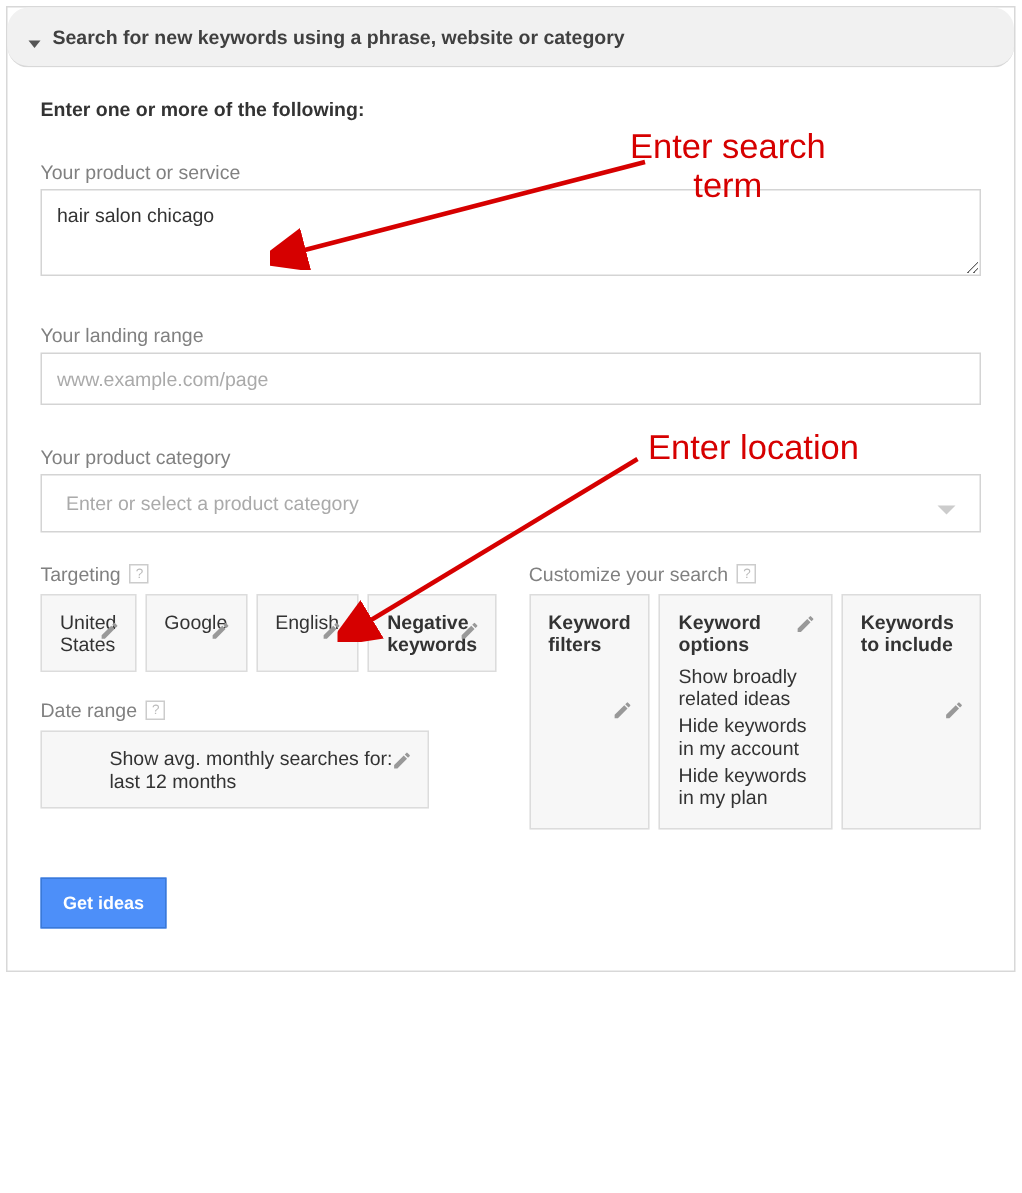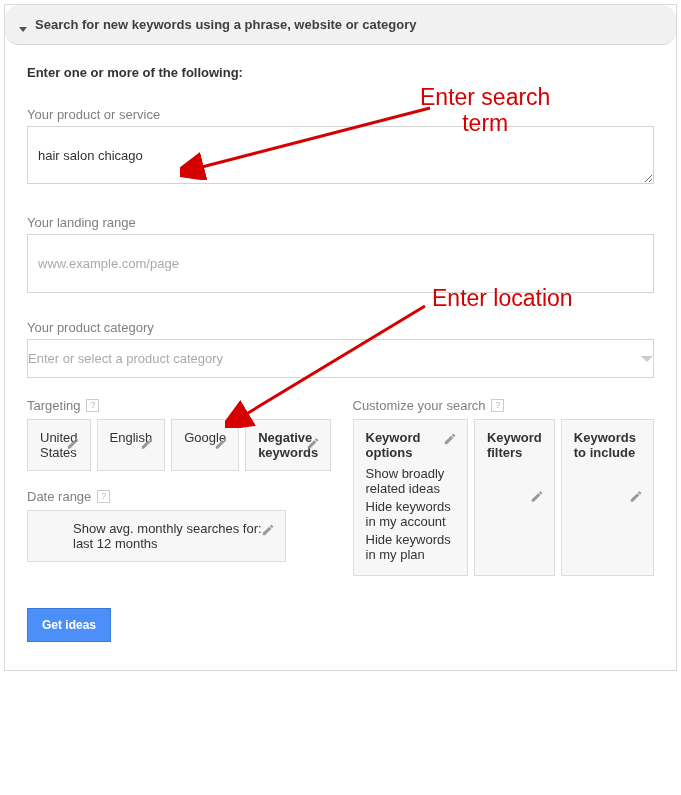--- a/index.html
+++ b/index.html
@@ -43,36 +43,36 @@
   }
   .field-label {
     font-size: 13px;
     color: #808080;
     margin-top: 27px;
     margin-bottom: 4px;
   }
   .text-input {
     width: 100%;
     border: 1px solid #d4d4d4;
-    padding: 21px 10px;
+    padding: 9px 10px;
     font-size: 13px;
     color: #333;
     font-family: Arial, sans-serif;
   }
   .text-input.tall { height: 58px; }
   .text-input::placeholder { color: #aaa; }
   .select-box {
     width: 100%;
     border: 1px solid #d4d4d4;
-    padding: 11px 0;
+    padding: 11px 16px;
     font-size: 13px;
     color: #aaa;
     display: flex;
     justify-content: space-between;
-    align-items: center;
+    align-items: flex-end;
     cursor: pointer;
   }
   .select-caret {
     width: 0; height: 0;
     border-left: 6px solid transparent;
     border-right: 6px solid transparent;
     border-top: 6px solid #ccc;
   }
   .two-col {
     display: flex;
@@ -167,27 +167,27 @@
           <span class="help">?</span>
         </div>
         <div class="box-list">
           <div class="box-item">
             <span>United States</span>
             <span class="pencil"><svg viewBox="0 0 24 24">
                   <path d="M3 17.25V21h3.75l11-11-3.75-3.75-11 11zM20.7 7.05a1 1 0 0 0 0-1.41l-2.34-2.34a1 1 0 0 0-1.41 0l-1.83 1.83 3.75 3.75 1.83-1.83z"></path>
                 </svg></span>
           </div>
           <div class="box-item">
+            <span>Google</span>
+            <span class="pencil"><svg viewBox="0 0 24 24">
+                  <path d="M3 17.25V21h3.75l11-11-3.75-3.75-11 11zM20.7 7.05a1 1 0 0 0 0-1.41l-2.34-2.34a1 1 0 0 0-1.41 0l-1.83 1.83 3.75 3.75 1.83-1.83z"></path>
+                </svg></span>
+          </div>
+          <div class="box-item">
             <span>English</span>
-            <span class="pencil"><svg viewBox="0 0 24 24">
-                  <path d="M3 17.25V21h3.75l11-11-3.75-3.75-11 11zM20.7 7.05a1 1 0 0 0 0-1.41l-2.34-2.34a1 1 0 0 0-1.41 0l-1.83 1.83 3.75 3.75 1.83-1.83z"></path>
-                </svg></span>
-          </div>
-          <div class="box-item">
-            <span>Google</span>
             <span class="pencil"><svg viewBox="0 0 24 24">
                   <path d="M3 17.25V21h3.75l11-11-3.75-3.75-11 11zM20.7 7.05a1 1 0 0 0 0-1.41l-2.34-2.34a1 1 0 0 0-1.41 0l-1.83 1.83 3.75 3.75 1.83-1.83z"></path>
                 </svg></span>
           </div>
           <div class="box-item bold">
             <span>Negative keywords</span>
             <span class="pencil"><svg viewBox="0 0 24 24">
                   <path d="M3 17.25V21h3.75l11-11-3.75-3.75-11 11zM20.7 7.05a1 1 0 0 0 0-1.41l-2.34-2.34a1 1 0 0 0-1.41 0l-1.83 1.83 3.75 3.75 1.83-1.83z"></path>
                 </svg></span>
           </div>
@@ -206,31 +206,31 @@
           </div>
         </div>
       </div>
 
       <div class="col">
         <div class="sub-label">
           <span>Customize your search</span>
           <span class="help">?</span>
         </div>
         <div class="box-list">
+          <div class="box-item bold">
+            <span>Keyword filters</span>
+            <span class="pencil"><svg viewBox="0 0 24 24">
+                  <path d="M3 17.25V21h3.75l11-11-3.75-3.75-11 11zM20.7 7.05a1 1 0 0 0 0-1.41l-2.34-2.34a1 1 0 0 0-1.41 0l-1.83 1.83 3.75 3.75 1.83-1.83z"></path>
+                </svg></span>
+          </div>
           <div class="box-item multi">
             <div class="opt-title">Keyword options</div>
             <div class="opt-line">Show broadly related ideas</div>
             <div class="opt-line">Hide keywords in my account</div>
             <div class="opt-line">Hide keywords in my plan</div>
-            <span class="pencil"><svg viewBox="0 0 24 24">
-                  <path d="M3 17.25V21h3.75l11-11-3.75-3.75-11 11zM20.7 7.05a1 1 0 0 0 0-1.41l-2.34-2.34a1 1 0 0 0-1.41 0l-1.83 1.83 3.75 3.75 1.83-1.83z"></path>
-                </svg></span>
-          </div>
-          <div class="box-item bold">
-            <span>Keyword filters</span>
             <span class="pencil"><svg viewBox="0 0 24 24">
                   <path d="M3 17.25V21h3.75l11-11-3.75-3.75-11 11zM20.7 7.05a1 1 0 0 0 0-1.41l-2.34-2.34a1 1 0 0 0-1.41 0l-1.83 1.83 3.75 3.75 1.83-1.83z"></path>
                 </svg></span>
           </div>
           <div class="box-item bold">
             <span>Keywords to include</span>
             <span class="pencil"><svg viewBox="0 0 24 24">
                   <path d="M3 17.25V21h3.75l11-11-3.75-3.75-11 11zM20.7 7.05a1 1 0 0 0 0-1.41l-2.34-2.34a1 1 0 0 0-1.41 0l-1.83 1.83 3.75 3.75 1.83-1.83z"></path>
                 </svg></span>
           </div>

